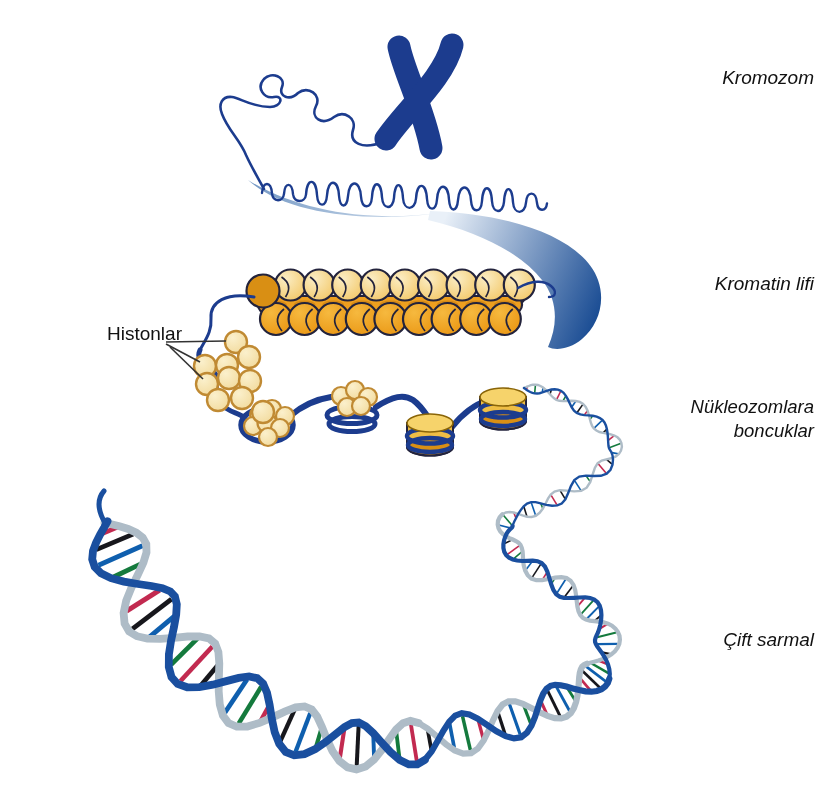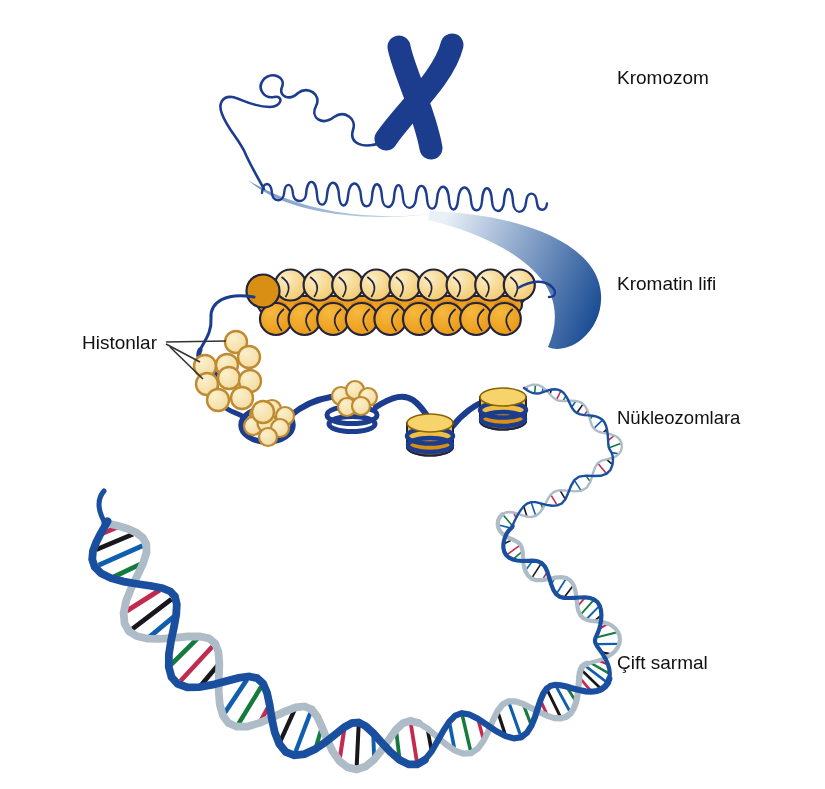--- a/index.html
+++ b/index.html
@@ -6,26 +6,26 @@
     --navy:#1c3c8e; --ink:#23233c; --goldLight:#f3c45f; --goldMid:#ee9f1f;
     --goldDeep:#d98f14; --cream:#f5e2a6; --creamEdge:#c08a33;
     --discCap:#f6d36b; --discBody:#efbe45; --helixBlue:#1a4f9f; --helixSilver:#aebcc7;
     --text:#111111; --background:#ffffff;
   }
   html,body{margin:0;padding:0;background:var(--background);}
   #stage{position:relative;width:825px;height:789px;background:var(--background);
          font-family:"Liberation Sans",sans-serif;overflow:hidden;}
   #art{position:absolute;left:0;top:0;}
   .label{position:absolute;color:var(--text);font-size:19px;line-height:23.5px;}
-  .right-col{left:617px;width:197px;text-align:left;}
-  #lbl-histonlar{left:82px;top:331px;width:100px;text-align:left;}
+  .right-col{left:617px;width:197px;text-align:right;font-style:italic;}
+  #lbl-histonlar{left:82px;top:322px;width:100px;text-align:right;}
   #lbl-kromozom{top:66px;}
   #lbl-kromatin{top:272px;}
-  #lbl-nukleo{top:406px;font-size:18.5px;}
-  #lbl-cift{top:628px;margin-top:23px;}
+  #lbl-nukleo{top:395px;font-size:18.5px;}
+  #lbl-cift{top:628px;}
 </style>
 </head>
 <body>
 
 <div id="stage">
 
   <svg id="art" width="825" height="789" viewBox="0 0 825 789">
     <defs>
       <linearGradient id="gSwoosh" gradientUnits="userSpaceOnUse" x1="440" y1="230" x2="608" y2="300">
         <stop offset="0" stop-color="#e9f0f8"></stop>
@@ -297,15 +297,16 @@
       <line x1="166" y1="344" x2="200" y2="362"></line>
       <line x1="170" y1="347" x2="203" y2="379"></line>
     </g>
   </svg>
 
   <div class="label" id="lbl-histonlar">Histonlar</div>
   <div class="label right-col" id="lbl-kromozom">Kromozom</div>
   <div class="label right-col" id="lbl-kromatin">Kromatin lifi</div>
   <div class="label right-col" id="lbl-nukleo">
     <div>Nükleozomlara</div>
+    <div>boncuklar</div>
   </div>
   <div class="label right-col" id="lbl-cift">Çift sarmal</div>
 </div>
 
 </body></html>

